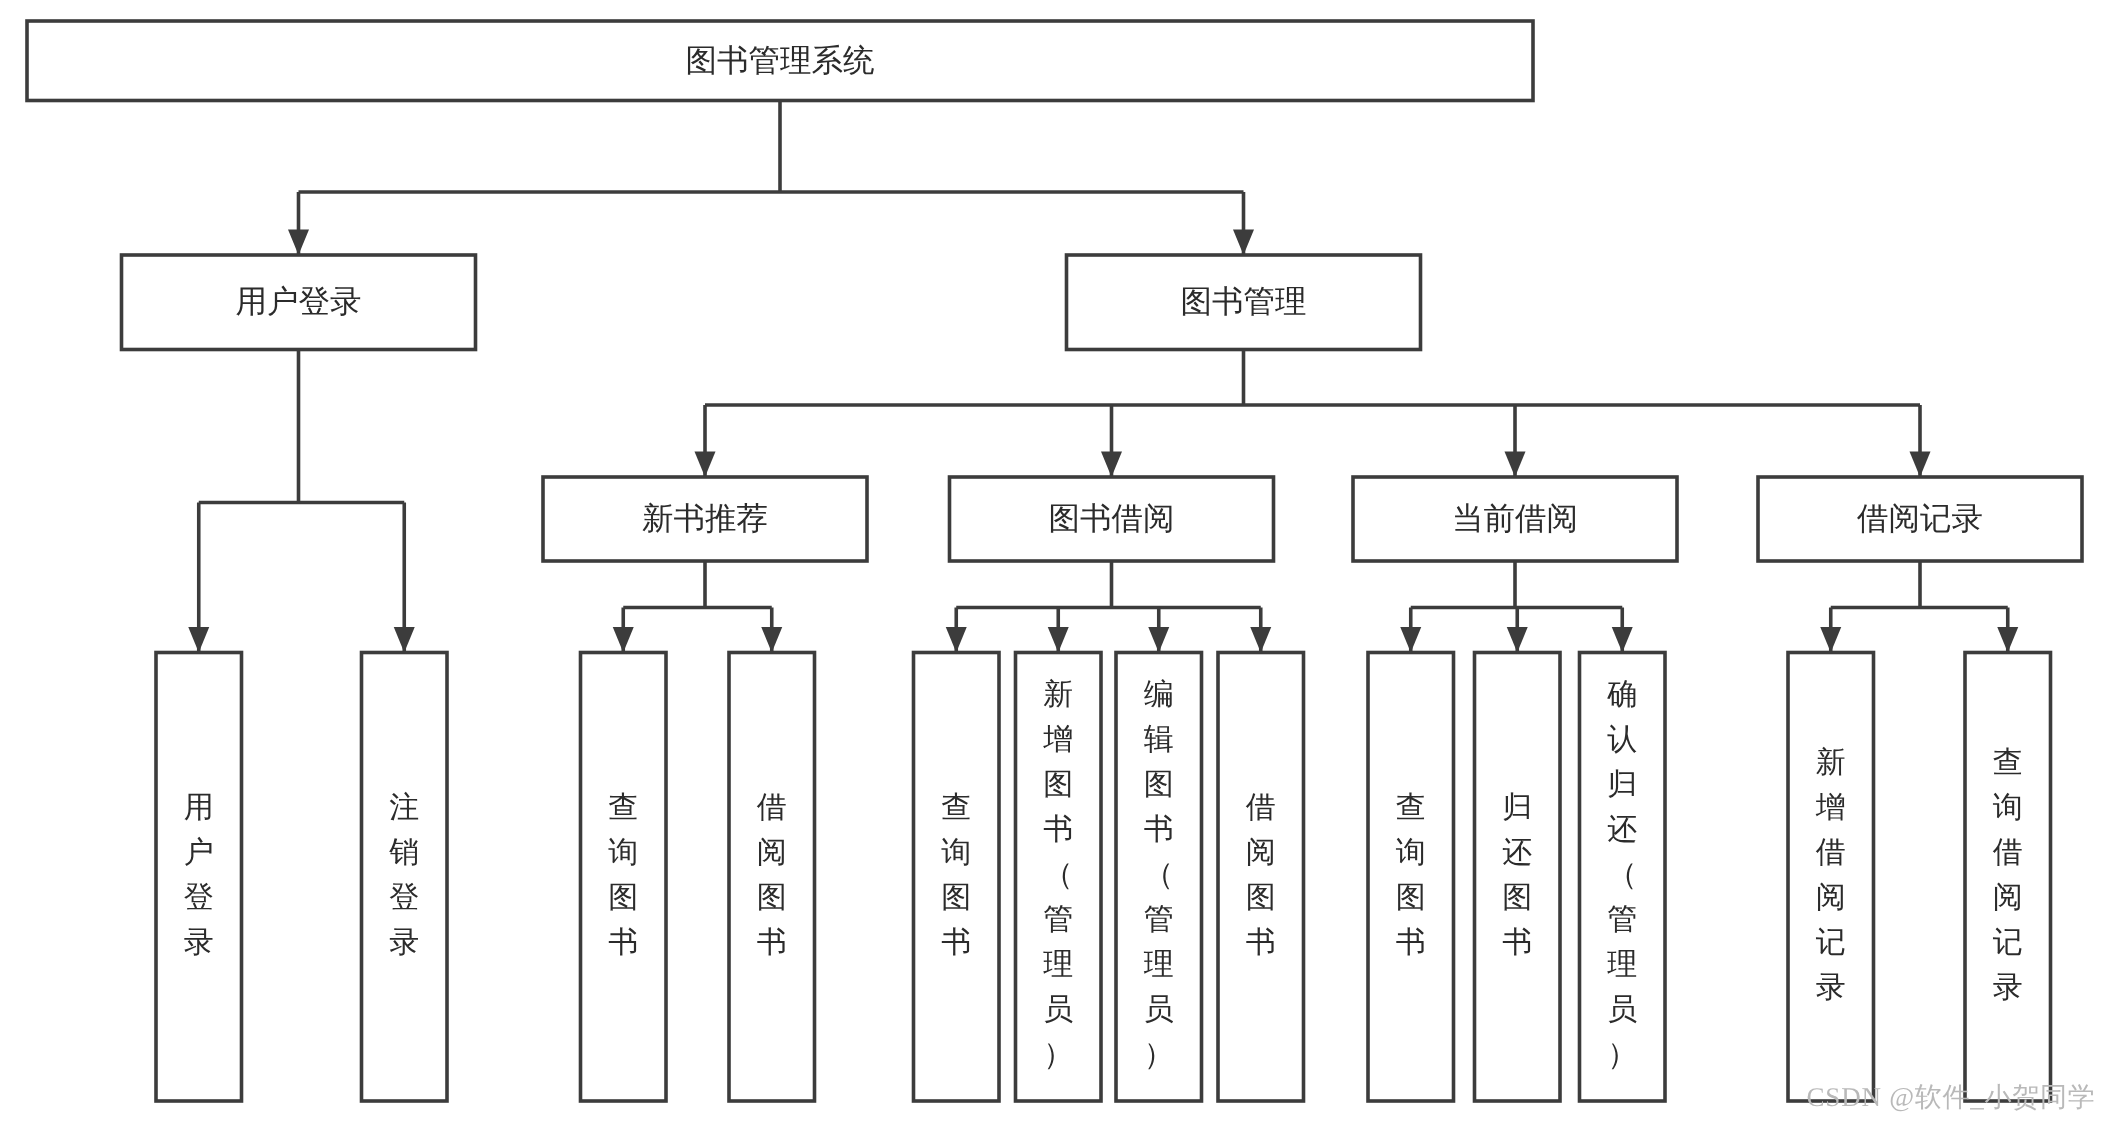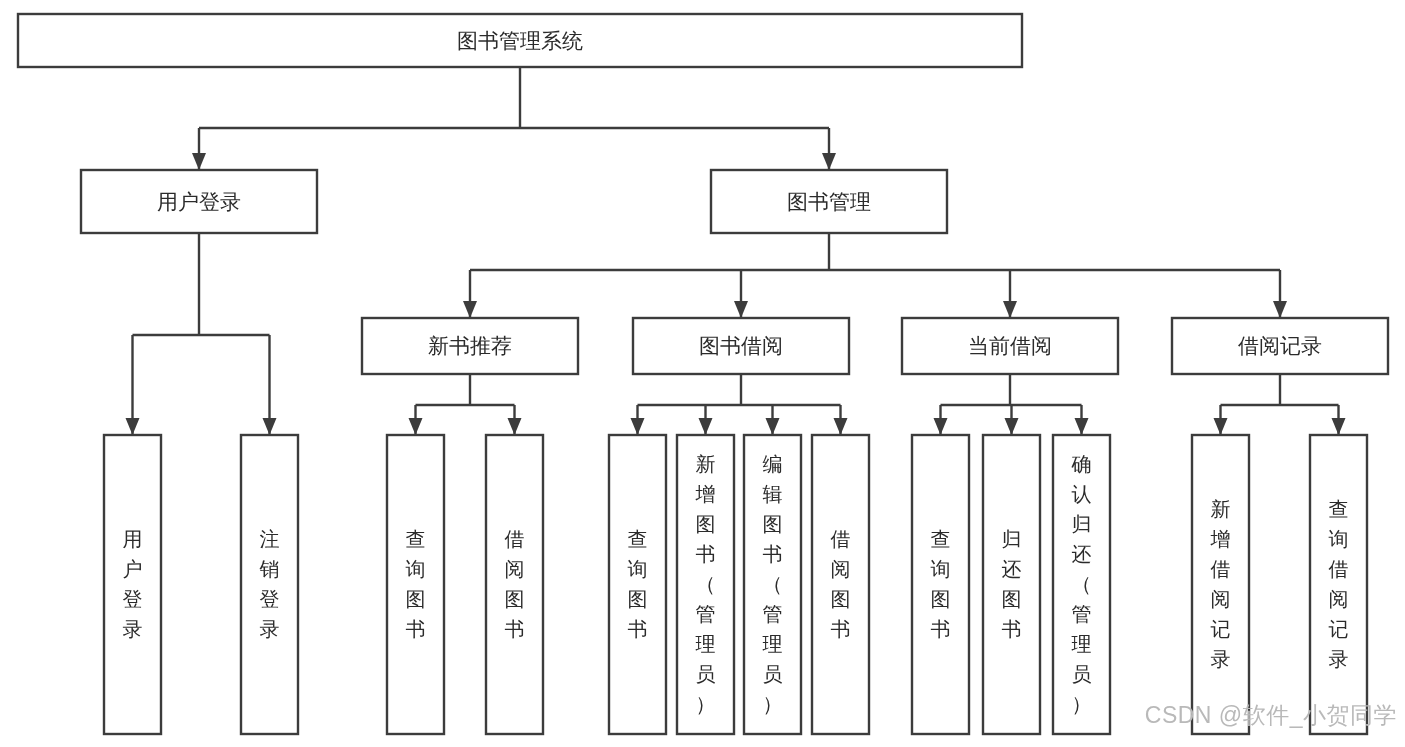--- a/index.html
+++ b/index.html
@@ -48,24 +48,24 @@
     fill: none;
     stroke-linecap: butt;
   }
   .arrow-head {
     fill: #3c3c3c;
     stroke: none;
   }
   .watermark {
     position: absolute;
     right: 8px;
-    bottom: 16px;
+    bottom: 4px;
     color: #b9b9b9;
-    font-size: 23px;
-    font-family: Liberation Sans, sans-serif;
+    font-size: 18px;
+    font-family: Liberation Serif, serif;
     letter-spacing: 0.5px;
     white-space: nowrap;
     user-select: none;
     pointer-events: none;
   }
 </style>
 </head>
 <body>
 
 <div id="diagram-root">

